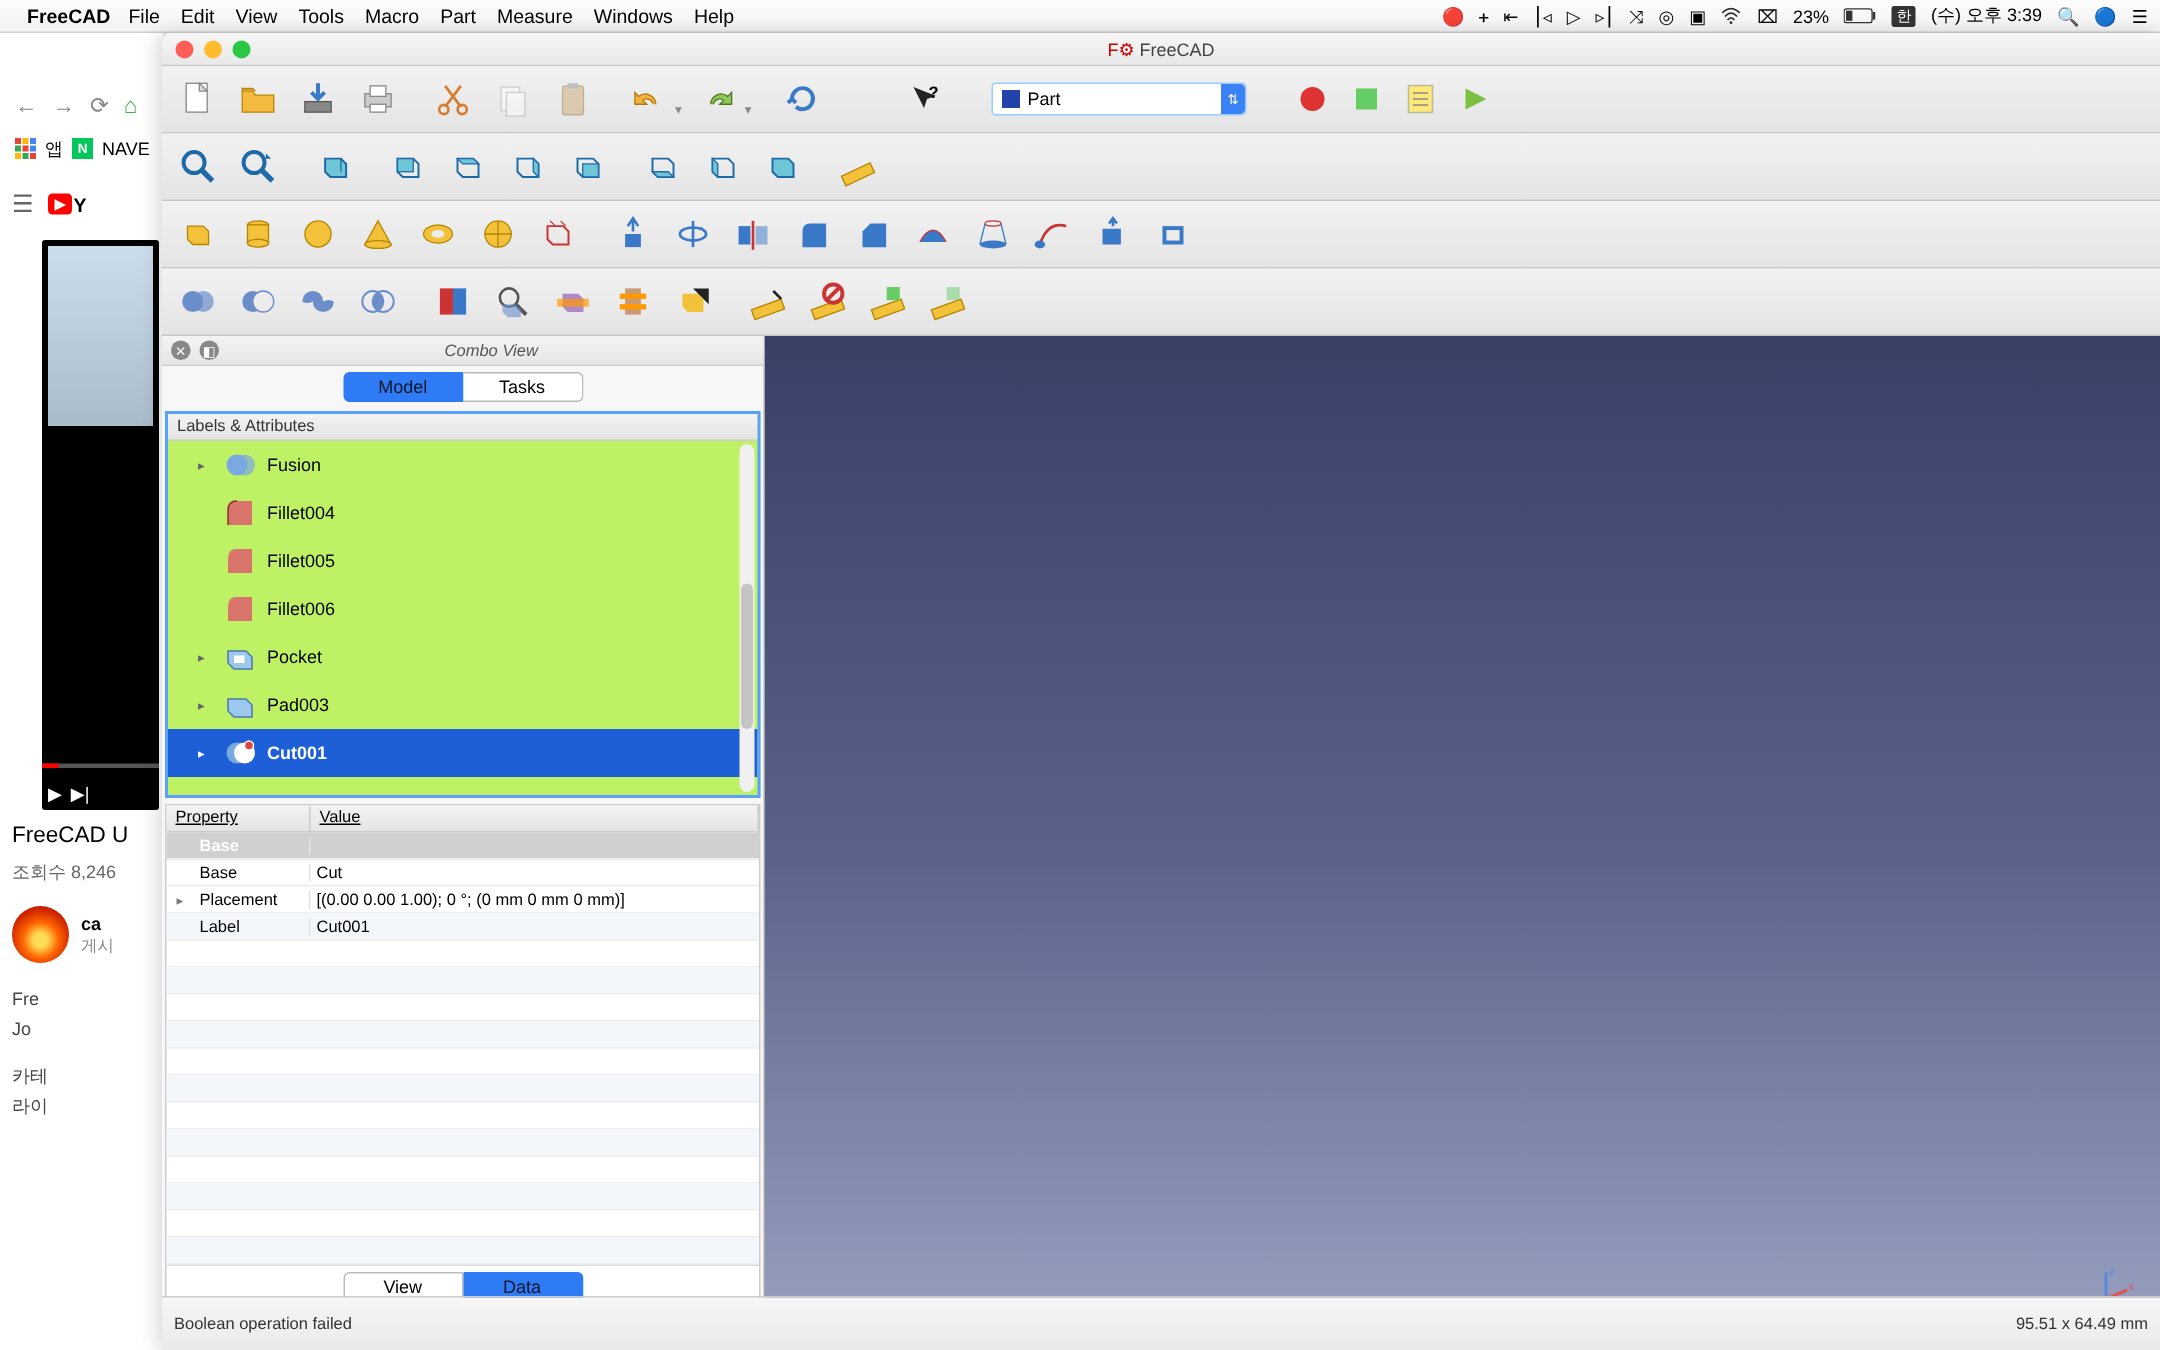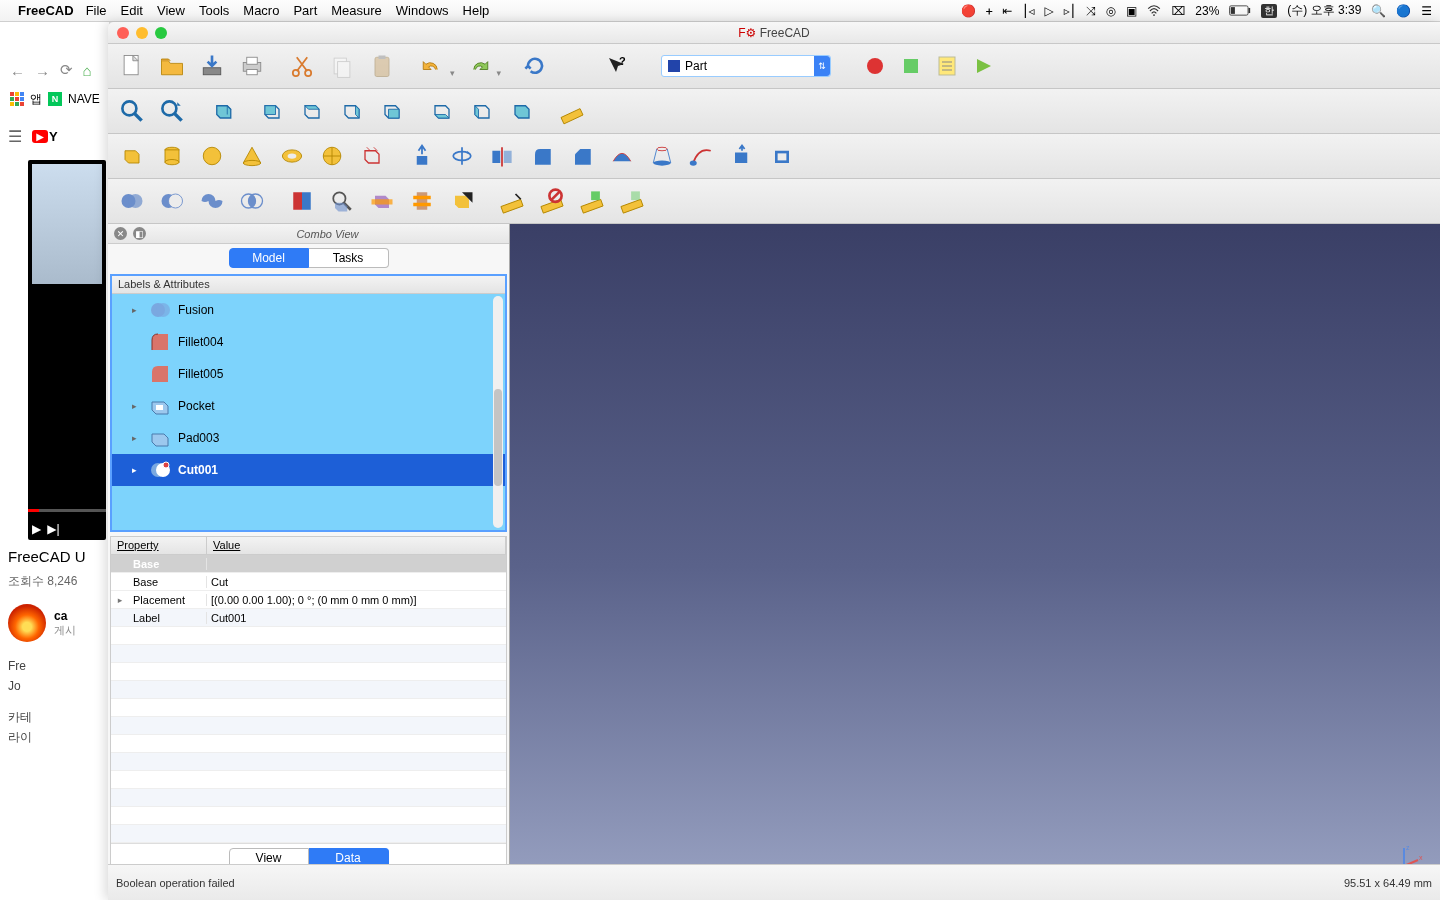--- a/index.html
+++ b/index.html
@@ -54,22 +54,22 @@
 
 .body-row{display:flex;height:calc(100% - 22px - 46px - 42px - 42px - 42px);}
 .combo{width:402px;background:#f7f7f7;display:flex;flex-direction:column;border-right:1px solid #aaa;}
 .combo-hdr{height:20px;background:linear-gradient(#f4f4f4,#e6e6e6);border-bottom:1px solid #ccc;display:flex;align-items:center;font-size:11px;padding:0 6px;gap:6px;}
 .combo-hdr .x{width:13px;height:13px;border-radius:50%;background:#888;color:#fff;font-size:9px;display:flex;align-items:center;justify-content:center;}
 .combo-hdr .ttl2{flex:1;text-align:center;color:#555;font-style:italic;}
 .tabs{display:flex;justify-content:center;padding:4px 0;}
 .tab{width:80px;height:20px;font-size:12px;display:flex;align-items:center;justify-content:center;border:1px solid #bbb;background:#fff;}
 .tab:first-child{border-radius:4px 0 0 4px;}
 .tab:last-child{border-radius:0 4px 4px 0;border-left:none;}
-.tab.active{background:#2f7bf6;color:#ffffff;border-color:#2f7bf6;}
-.tree-wrap{flex:0 0 258px;border:2px solid #5aa0ff;margin:2px;background:#7dd3fc;position:relative;overflow:hidden;}
+.tab.active{background:#2f7bf6;color:#0f172a;border-color:#2f7bf6;}
+.tree-wrap{flex:0 0 258px;border:2px solid #5aa0ff;margin:2px;background:#bef264;position:relative;overflow:hidden;}
 .tree-hdr{height:18px;background:linear-gradient(#f3f3f3,#e4e4e4);border-bottom:1px solid #ccc;font-size:11px;padding:2px 6px;color:#333;}
 .tree{font-size:12px;}
 .tnode{display:flex;align-items:center;height:32px;padding-left:20px;gap:6px;}
 .tnode .exp{width:10px;font-size:9px;color:#666;}
 .tnode .ico{width:24px;height:24px;display:flex;align-items:center;justify-content:center;}
 .tnode.sel{background:#1d5fd7;color:#fff;}
 .tree-scroll{position:absolute;right:2px;top:20px;bottom:2px;width:10px;background:#f0f0f0;border-radius:5px;}
 .tree-scroll .thumb{position:absolute;left:1px;right:1px;top:40%;height:42%;background:#c4c4c4;border-radius:4px;}
 
 .prop-wrap{flex:1;margin:2px;background:#fff;border:1px solid #ccc;display:flex;flex-direction:column;overflow:hidden;}
@@ -627,20 +627,29 @@
           <div class="tnode">
             <span class="exp"></span>
             <span class="ico">
                 <svg viewBox="0 0 24 24">
                   <path d="M4 20V10q0-6 6-6h10v16z" fill="#d9746a"></path>
                 </svg>
               </span>
             <span>Fillet005</span>
           </div>
           <div class="tnode">
+            <span class="exp"></span>
+            <span class="ico">
+                <svg viewBox="0 0 24 24">
+                  <path d="M4 20V10q0-6 6-6h10v16z" fill="#d9746a"></path>
+                </svg>
+              </span>
+            <span>Fillet006</span>
+          </div>
+          <div class="tnode">
             <span class="exp">▸</span>
             <span class="ico">
                 <svg viewBox="0 0 24 24">
                   <polygon points="4,8 16,8 20,12 20,20 8,20 4,16" fill="#9cc8ee" stroke="#4a7aac"></polygon>
                   <rect x="8" y="11" width="7" height="5" fill="#fff"></rect>
                 </svg>
               </span>
             <span>Pocket</span>
           </div>
           <div class="tnode">

